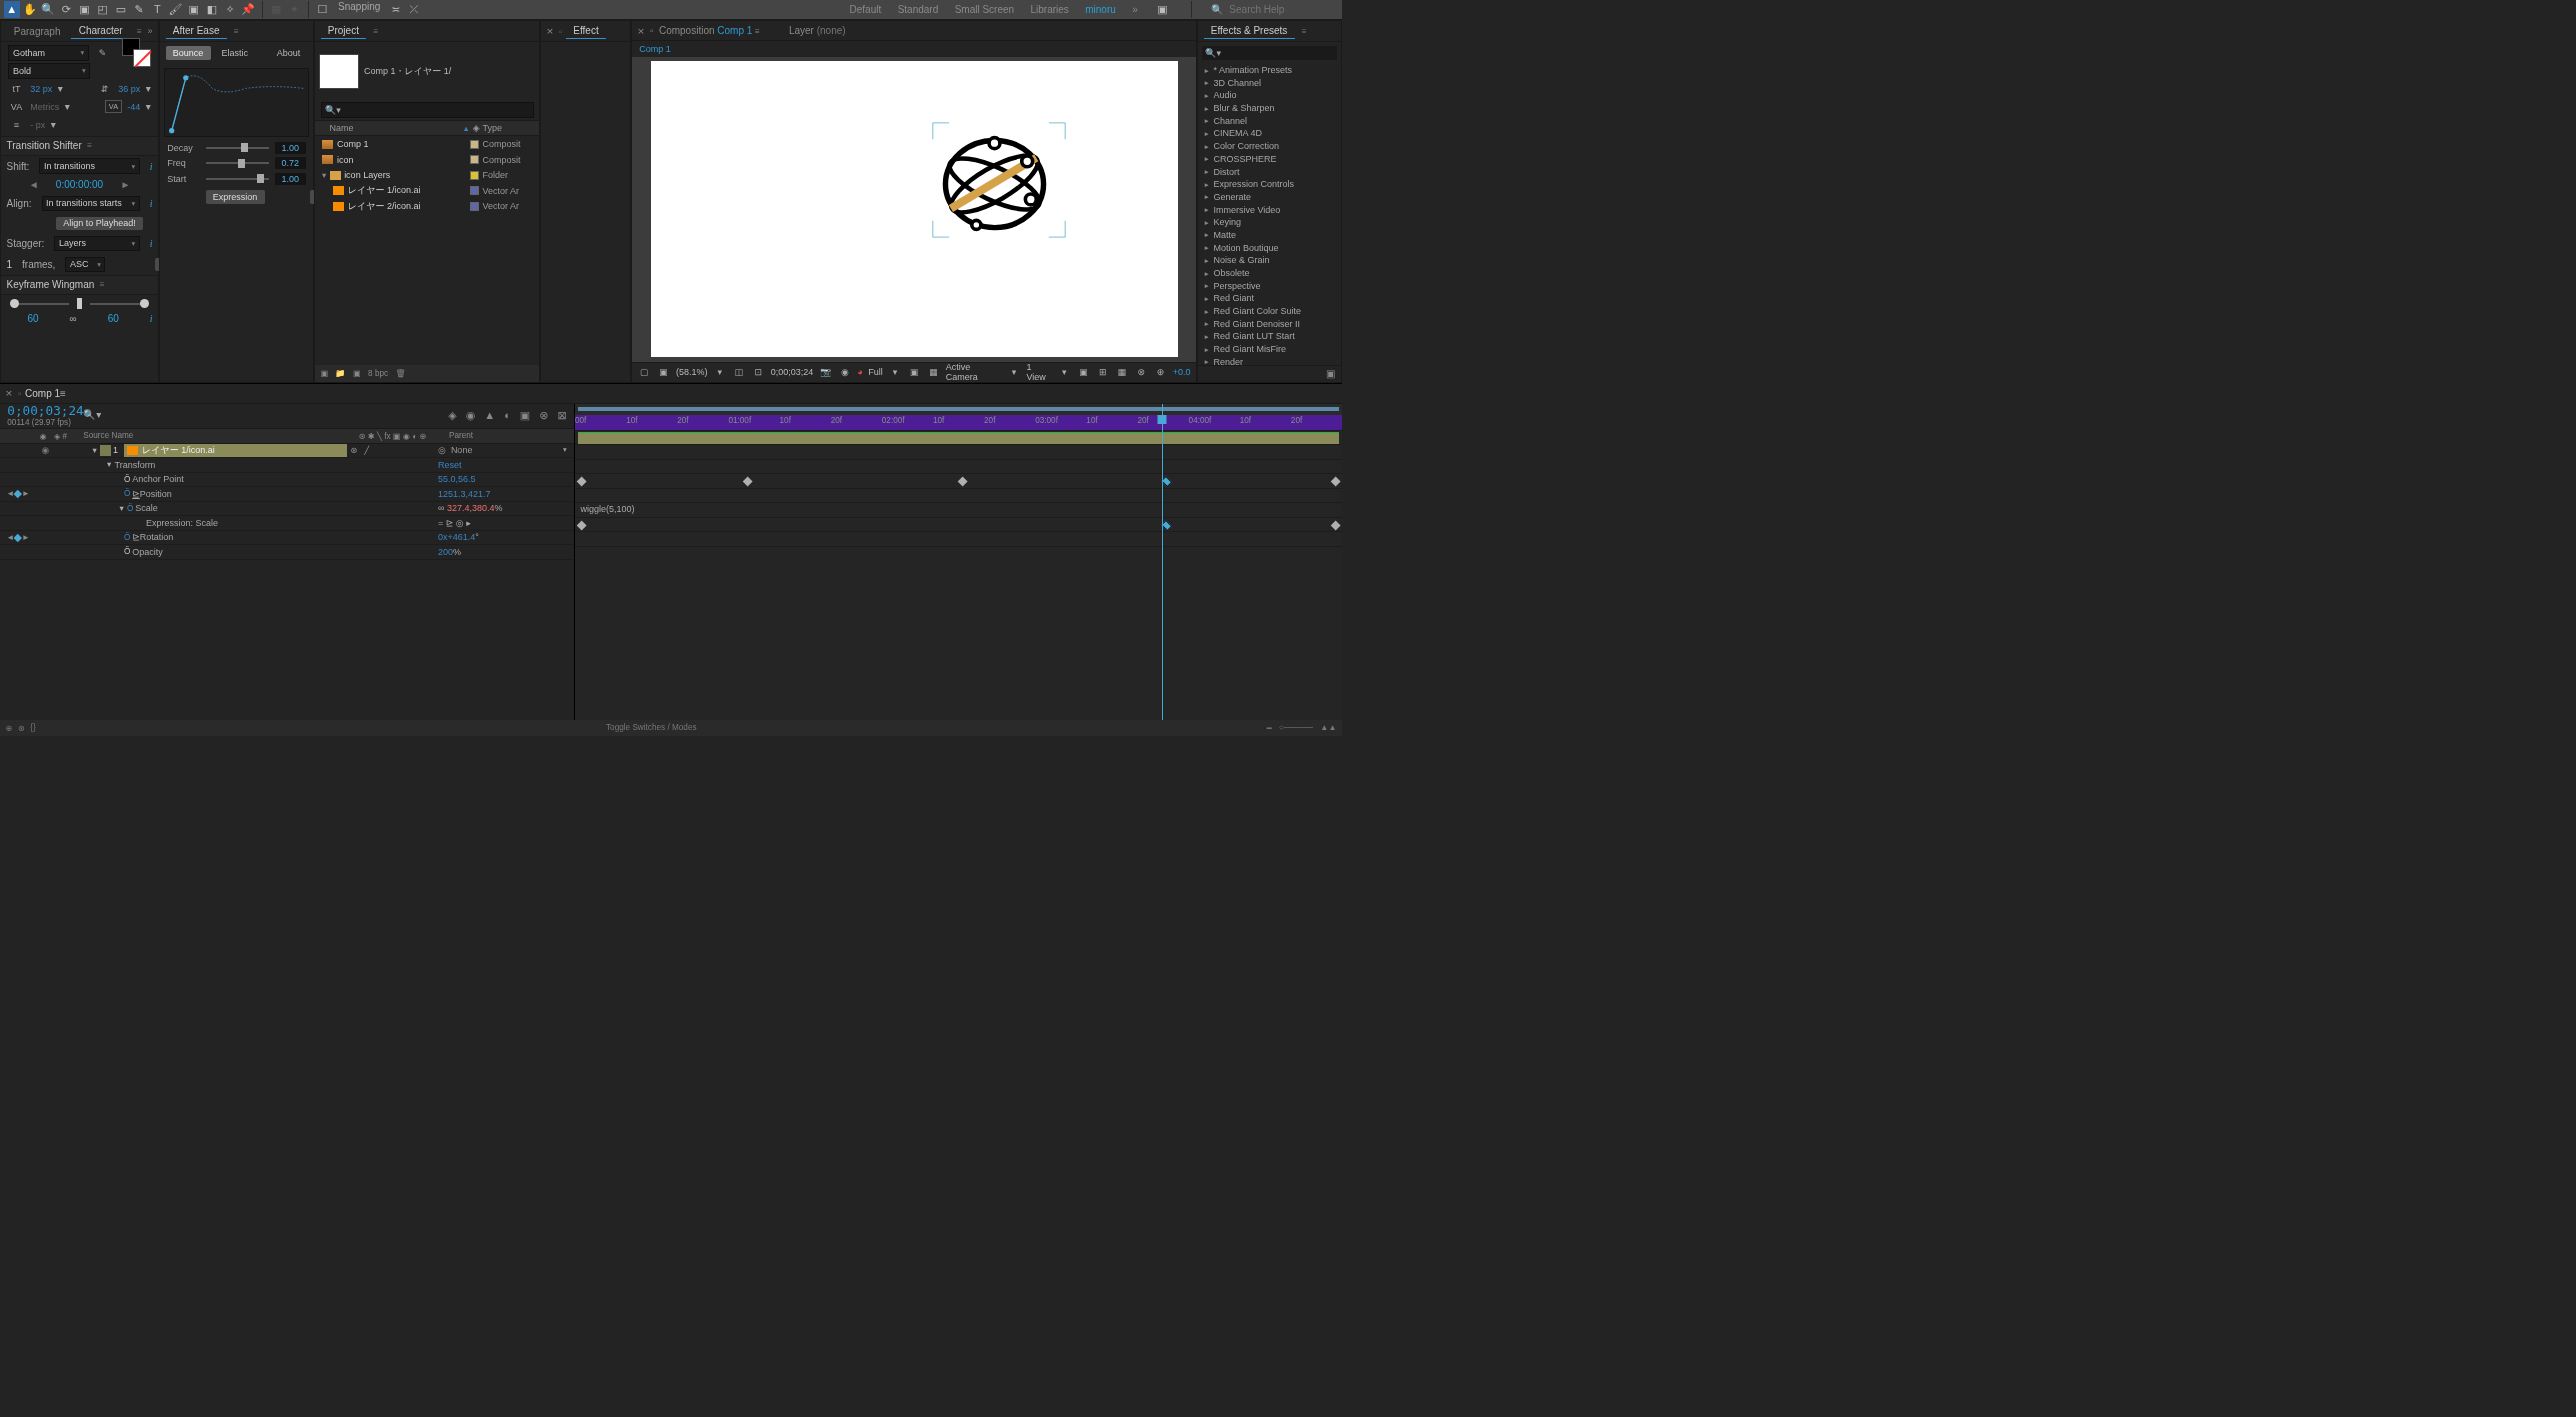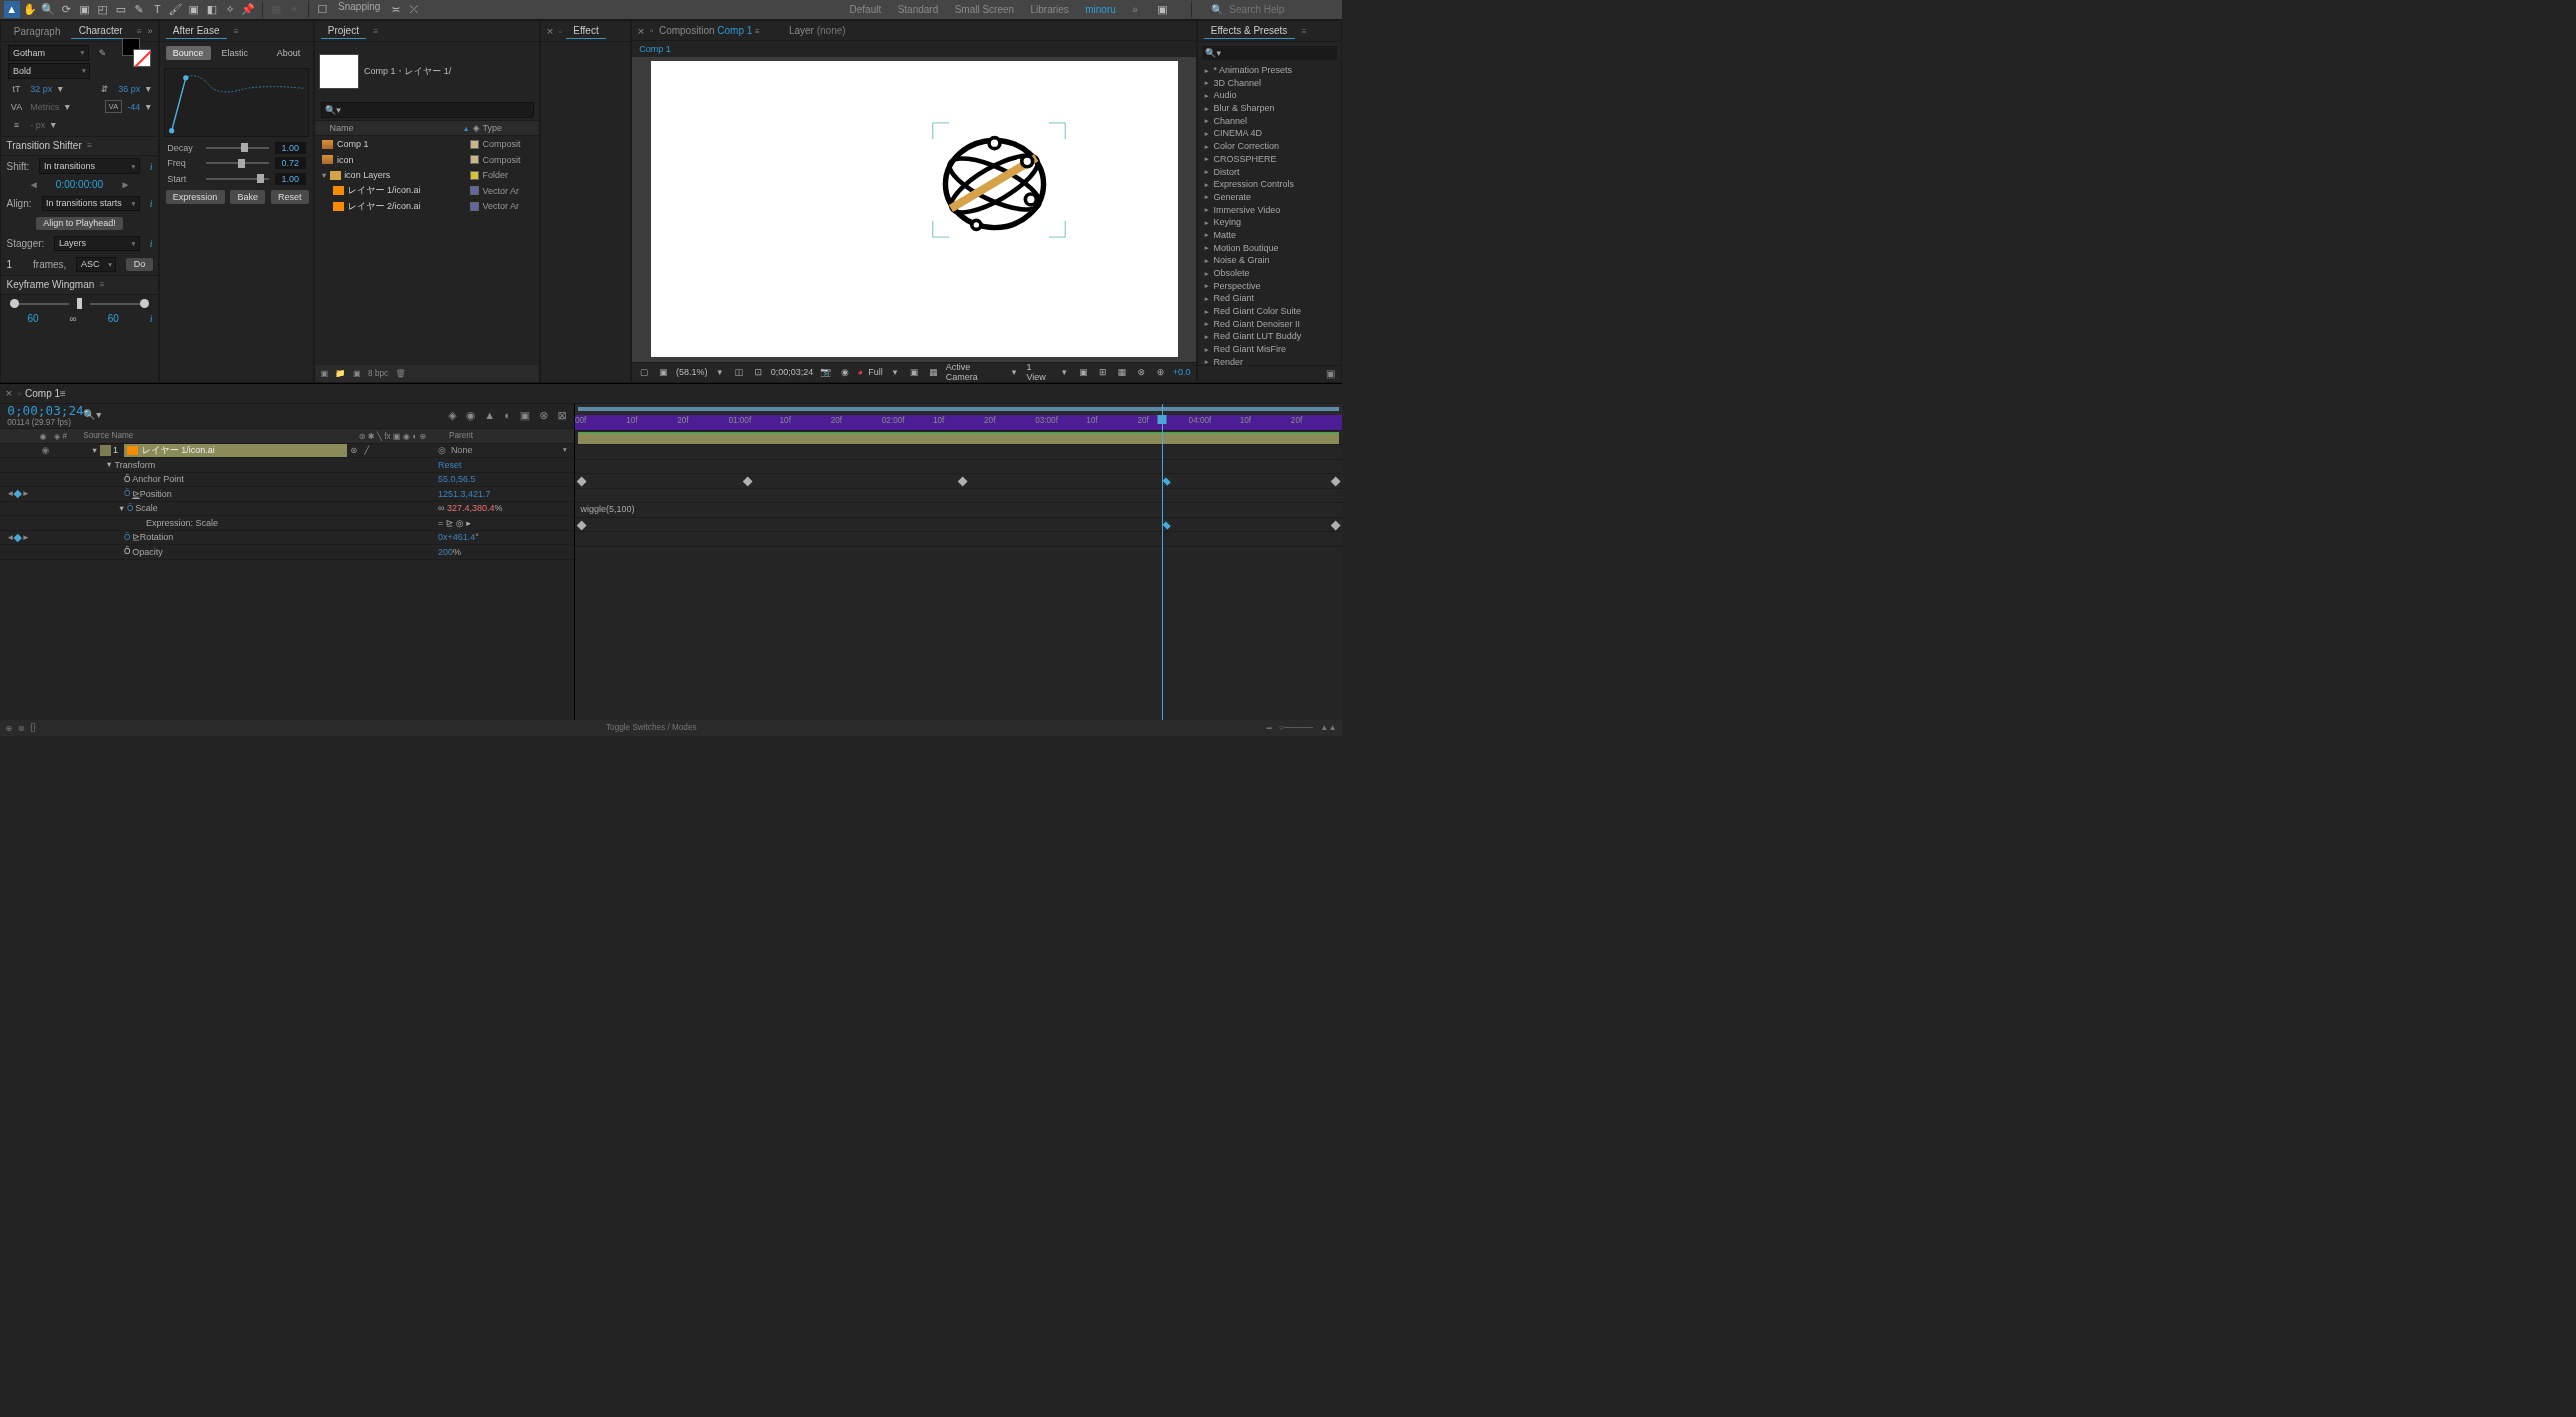--- a/index.html
+++ b/index.html
@@ -39,21 +39,21 @@
 .colorsw { width:29px; height:29px; position:relative; margin-left:5.5px; }
 .colorsw .fg { width:18px; height:18px; background:#000; border:0.9px solid #555; position:absolute; top:0; left:0;}
 .colorsw .bg { width:18px; height:18px; background:#fff; border:0.9px solid #555; position:absolute; bottom:0; right:0;}
 .colorsw .bg:after { content:""; position:absolute; width:22px; height:1.8px; background:#f33; transform:rotate(-45deg); top:8.2px; left:-1.8px;}
 
 .sec-hdr { height:20px; display:flex; align-items:center; padding:0 5.5px; color:#c6c6c6; border-top:0.9px solid #1a1a1a; border-bottom:0.9px solid #1a1a1a; background:#252525; font-size:10px;}
 .sec-hdr .mico { margin-left:5.5px; font-size:8.2px; color:#777;}
 .ts-row { display:flex; align-items:center; padding:2.7px 5.5px; gap:10px; }
 .link-i { color:#2da6df; }
 .info-i { color:#2da6df; margin-left:auto; font-style:italic; font-family:serif;}
-.btn-sm { background:#4a4a4a; padding:1.8px 7.3px; border-radius:1.8px; color:#ddd; cursor:pointer; font-size:9px;}
+.btn-sm { background:#4a4a4a; padding:1.8px 7.3px; border-radius:1.8px; color:#ddd; cursor:pointer; font-size:9px;margin-left:40px;}
 .cent { justify-content:center;}
 .slider-dual { display:flex; align-items:center; gap:7.3px; padding:3.6px 9px;}
 .sd-track { flex:1; height:1.8px; background:#555; position:relative;}
 .sd-hand { width:9px; height:9px; background:#ccc; border-radius:50%; position:absolute; top:-3.6px;}
 .sd-hg { width:5.5px; height:11px; background:#ccc; position:absolute; top:-4.5px;}
 
 
 .ae-tabs { display:flex; gap:3.6px; padding:3.6px 5.5px; height:22px; align-items:center;}
 .ae-tab { padding:1.8px 7.3px; color:#bbb; cursor:pointer; font-size:9px;}
 .ae-tab.act { background:#666; border-radius:1.8px; color:#eee;}
@@ -508,21 +508,21 @@
         <div class="fx-item">Immersive Video</div>
         <div class="fx-item">Keying</div>
         <div class="fx-item">Matte</div>
         <div class="fx-item">Motion Boutique</div>
         <div class="fx-item">Noise &amp; Grain</div>
         <div class="fx-item">Obsolete</div>
         <div class="fx-item">Perspective</div>
         <div class="fx-item">Red Giant</div>
         <div class="fx-item">Red Giant Color Suite</div>
         <div class="fx-item">Red Giant Denoiser II</div>
-        <div class="fx-item">Red Giant LUT Buddy</div>
+        <div class="fx-item">Red Giant LUT Start</div>
         <div class="fx-item">Red Giant MisFire</div>
         <div class="fx-item">Render</div>
       </div>
     <div style="height:16.4px;border-top:0.9px solid #1a1a1a;display:flex;justify-content:flex-end;padding:1.8px 5.5px">
       <span style="color:#888">▣</span>
     </div>
   </div>
 </div>
 
 <div class="bottom">

